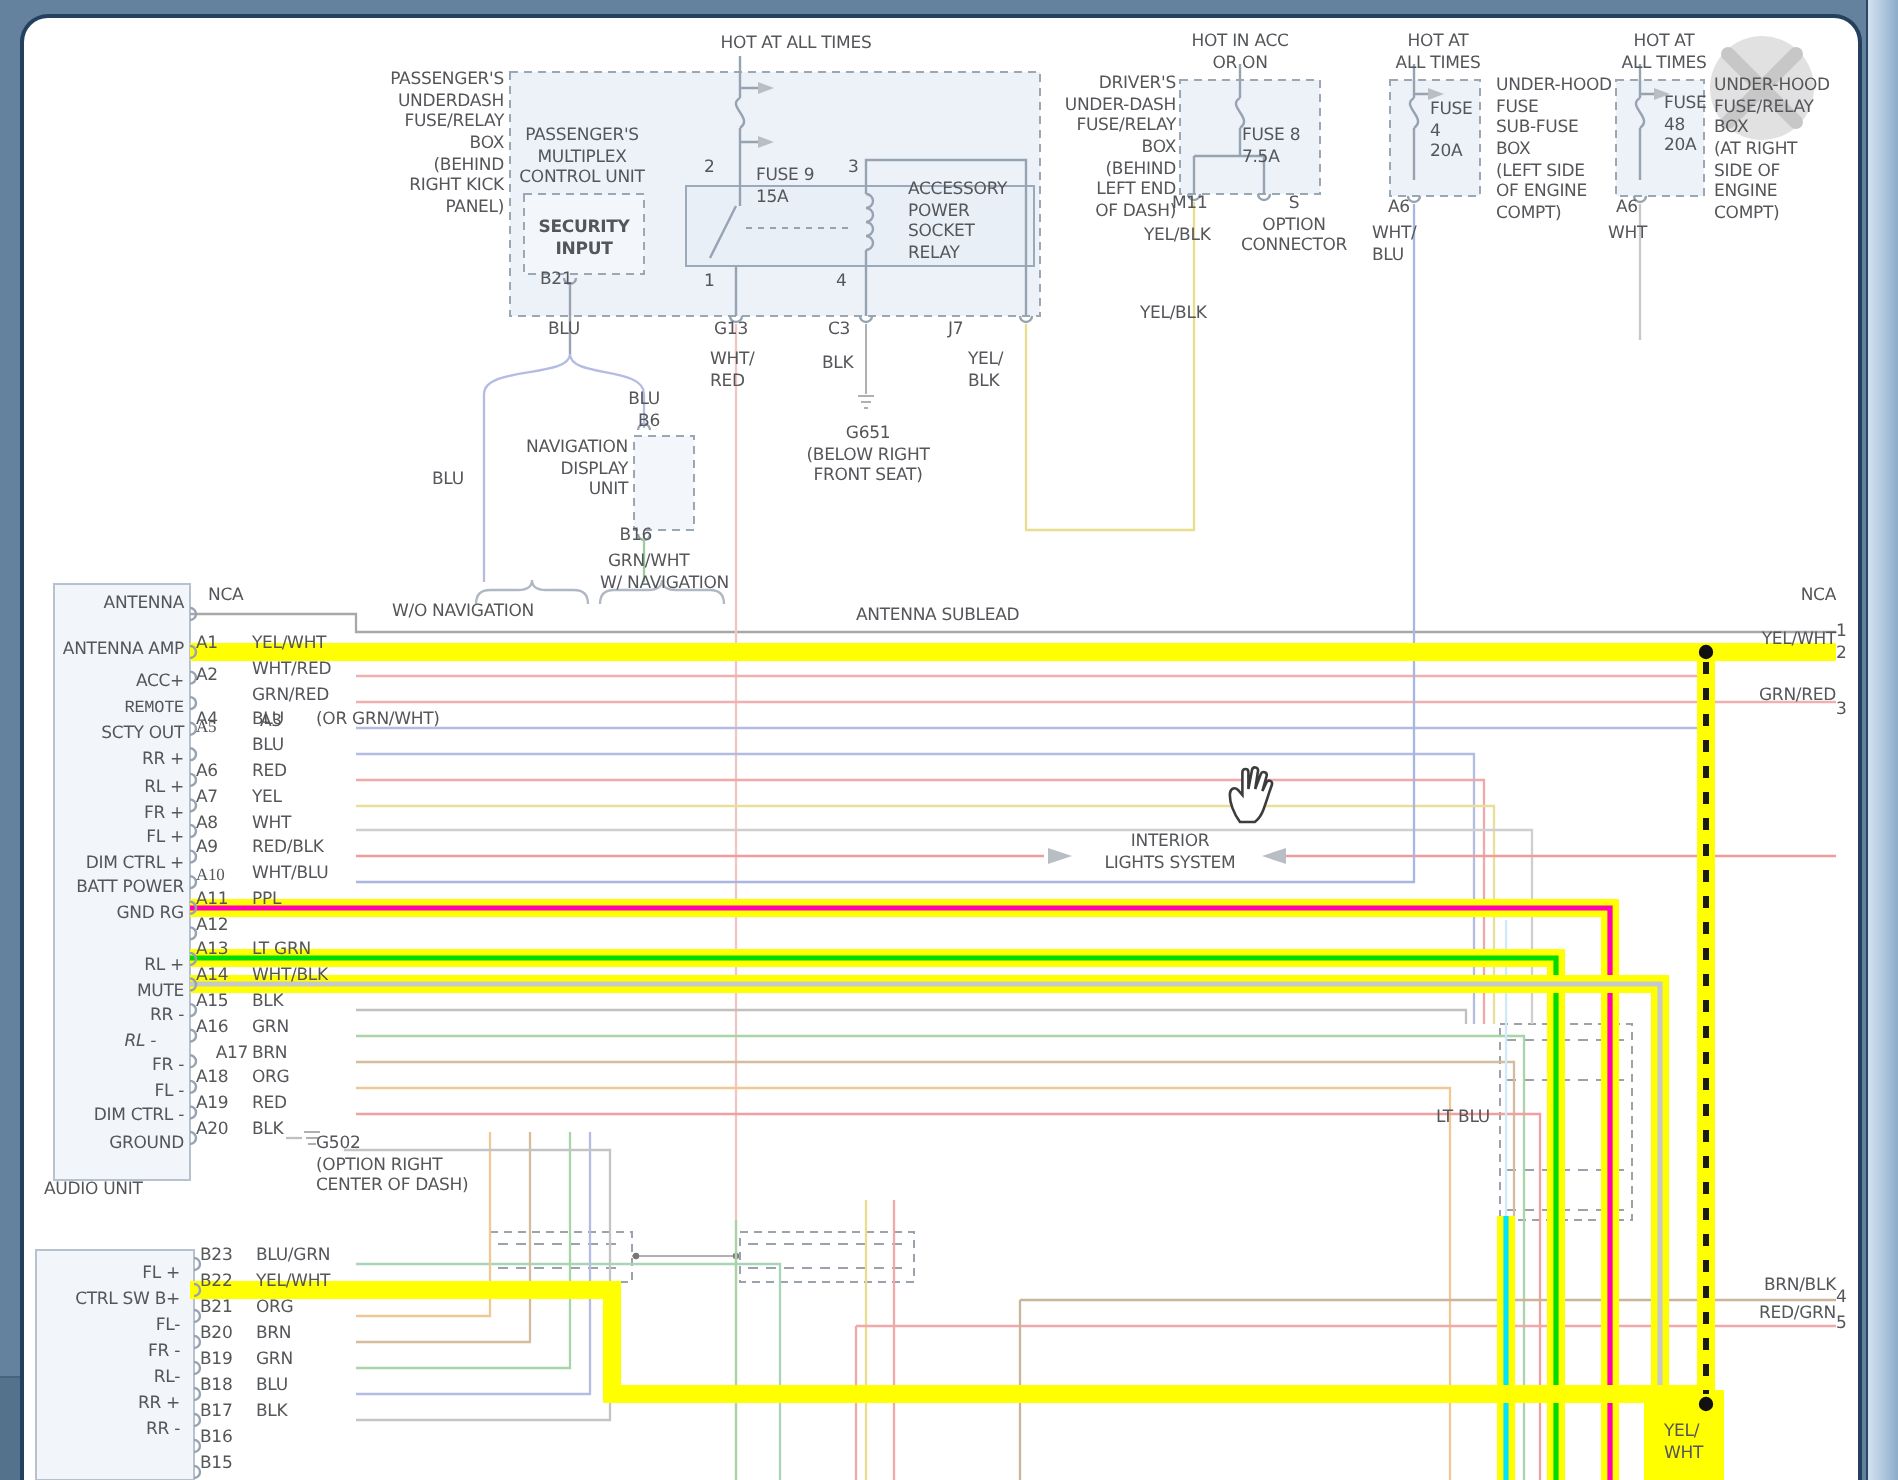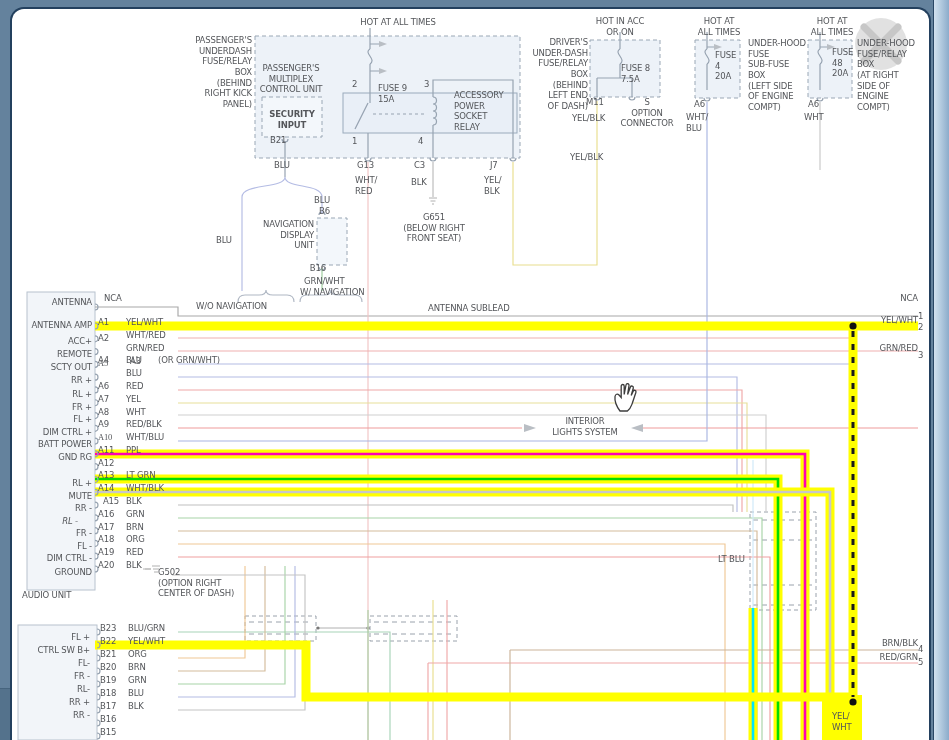--- a/index.html
+++ b/index.html
@@ -168,21 +168,21 @@
     <div class="lbl" style="left: 418px; top: 136px; width: 10px;">4</div>
     <div class="lbl" style="left: 454px; top: 90px; width: 62px;">ACCESSORY
 POWER
 SOCKET
 RELAY</div>
     <div class="lbl" style="left: 357px; top: 160px; width: 22px;">G13</div>
     <div class="lbl" style="left: 355px; top: 175px; width: 26px;">WHT/
 RED</div>
     <div class="lbl" style="left: 414px; top: 160px; width: 18px;">C3</div>
     <div class="lbl" style="left: 411px; top: 177px; width: 22px;">BLK</div>
-    <div class="lbl" style="left: 490px; top: 160px; width: 16px;">J7</div>
+    <div class="lbl" style="left: 474px; top: 160px; width: 16px;">J7</div>
     <div class="lbl" style="left: 484px; top: 175px; width: 26px;">YEL/
 BLK</div>
     <div class="lbl c" style="left: 396px; top: 212px; width: 76px;">G651
 (BELOW RIGHT
 FRONT SEAT)</div>
     <div class="lbl c" style="left: 588px; top: 16px; width: 64px;">HOT IN ACC
 OR ON</div>
     <div class="lbl r" style="left: 528px; top: 37px; width: 60px;">DRIVER'S
 UNDER-DASH
 FUSE/RELAY
@@ -254,21 +254,21 @@
     <div class="lbl" style="left: 918px; top: 311px; width: 12px;">1</div>
     <div class="lbl" style="left: 918px; top: 322px; width: 12px;">2</div>
     <div class="lbl" style="left: 918px; top: 350px; width: 12px;">3</div>
     <div class="lbl" style="left: 918px; top: 644px; width: 12px;">4</div>
     <div class="lbl" style="left: 918px; top: 657px; width: 12px;">5</div>
     <div class="lbl" style="left: 832px; top: 711px; width: 30px;">YEL/
 WHT</div>
     <div class="lbl r" style="left: 22px; top: 297px; width: 70px;">ANTENNA</div>
     <div class="lbl r" style="left: 22px; top: 320px; width: 70px;">ANTENNA AMP</div>
     <div class="lbl r" style="left: 22px; top: 336px; width: 70px; text-align: right;">ACC+</div>
-    <div class="lbl r" style="left: 22px; top: 349px; width: 70px;">REMOTE</div>
+    <div class="lbl r" style="left: 22px; top: 349px; width: 70px; font-family: Liberation Mono, monospace;">REMOTE</div>
     <div class="lbl r" style="left: 22px; top: 362px; width: 70px;">SCTY OUT</div>
     <div class="lbl r" style="left: 22px; top: 375px; width: 70px;">RR +</div>
     <div class="lbl r" style="left: 22px; top: 389px; width: 70px;">RL +</div>
     <div class="lbl r" style="left: 22px; top: 402px; width: 70px;">FR +</div>
     <div class="lbl r" style="left: 22px; top: 414px; width: 70px;">FL +</div>
     <div class="lbl r" style="left: 22px; top: 427px; width: 70px;">DIM CTRL +</div>
     <div class="lbl r" style="left: 22px; top: 439px; width: 70px;">BATT POWER</div>
     <div class="lbl r" style="left: 22px; top: 452px; width: 70px;">GND RG</div>
     <div class="lbl r" style="left: 22px; top: 478px; width: 70px;">RL +</div>
     <div class="lbl r" style="left: 22px; top: 491px; width: 70px;">MUTE</div>
@@ -307,25 +307,25 @@
     <div class="lbl" style="left: 98px; top: 432.11px; width: 26px; font-family: Liberation Serif, serif;">A10</div>
     <div class="lbl" style="left: 126px; top: 432.11px; width: 60px;">WHT/BLU</div>
     <div class="lbl" style="left: 98px; top: 444.9px; width: 26px;">A11</div>
     <div class="lbl" style="left: 126px; top: 444.9px; width: 60px;">PPL</div>
     <div class="lbl" style="left: 98px; top: 457.69px; width: 26px;">A12</div>
     <div class="lbl" style="left: 126px; top: 457.69px; width: 60px;"></div>
     <div class="lbl" style="left: 98px; top: 470.48px; width: 26px;">A13</div>
     <div class="lbl" style="left: 126px; top: 470.48px; width: 60px;">LT GRN</div>
     <div class="lbl" style="left: 98px; top: 483.27px; width: 26px;">A14</div>
     <div class="lbl" style="left: 126px; top: 483.27px; width: 60px;">WHT/BLK</div>
-    <div class="lbl" style="left: 98px; top: 496.06px; width: 26px; text-align: center;">A15</div>
+    <div class="lbl" style="left: 98px; top: 496.06px; width: 26px;">A15</div>
     <div class="lbl" style="left: 126px; top: 496.06px; width: 60px;">BLK</div>
     <div class="lbl" style="left: 98px; top: 508.85px; width: 26px;">A16</div>
     <div class="lbl" style="left: 126px; top: 508.85px; width: 60px;">GRN</div>
-    <div class="lbl" style="left: 98px; top: 521.64px; width: 26px;">A17</div>
+    <div class="lbl" style="left: 98px; top: 521.64px; width: 26px; text-align: right;">A17</div>
     <div class="lbl" style="left: 126px; top: 521.64px; width: 60px;">BRN</div>
     <div class="lbl" style="left: 98px; top: 534.43px; width: 26px;">A18</div>
     <div class="lbl" style="left: 126px; top: 534.43px; width: 60px;">ORG</div>
     <div class="lbl" style="left: 98px; top: 547.22px; width: 26px;">A19</div>
     <div class="lbl" style="left: 126px; top: 547.22px; width: 60px;">RED</div>
     <div class="lbl" style="left: 98px; top: 560.01px; width: 26px;">A20</div>
     <div class="lbl" style="left: 126px; top: 560.01px; width: 60px;">BLK</div>
     <div class="lbl" style="left: 100px; top: 623px; width: 26px;">B23</div>
     <div class="lbl" style="left: 128px; top: 623px; width: 60px;">BLU/GRN</div>
     <div class="lbl" style="left: 100px; top: 636px; width: 26px;">B22</div>

